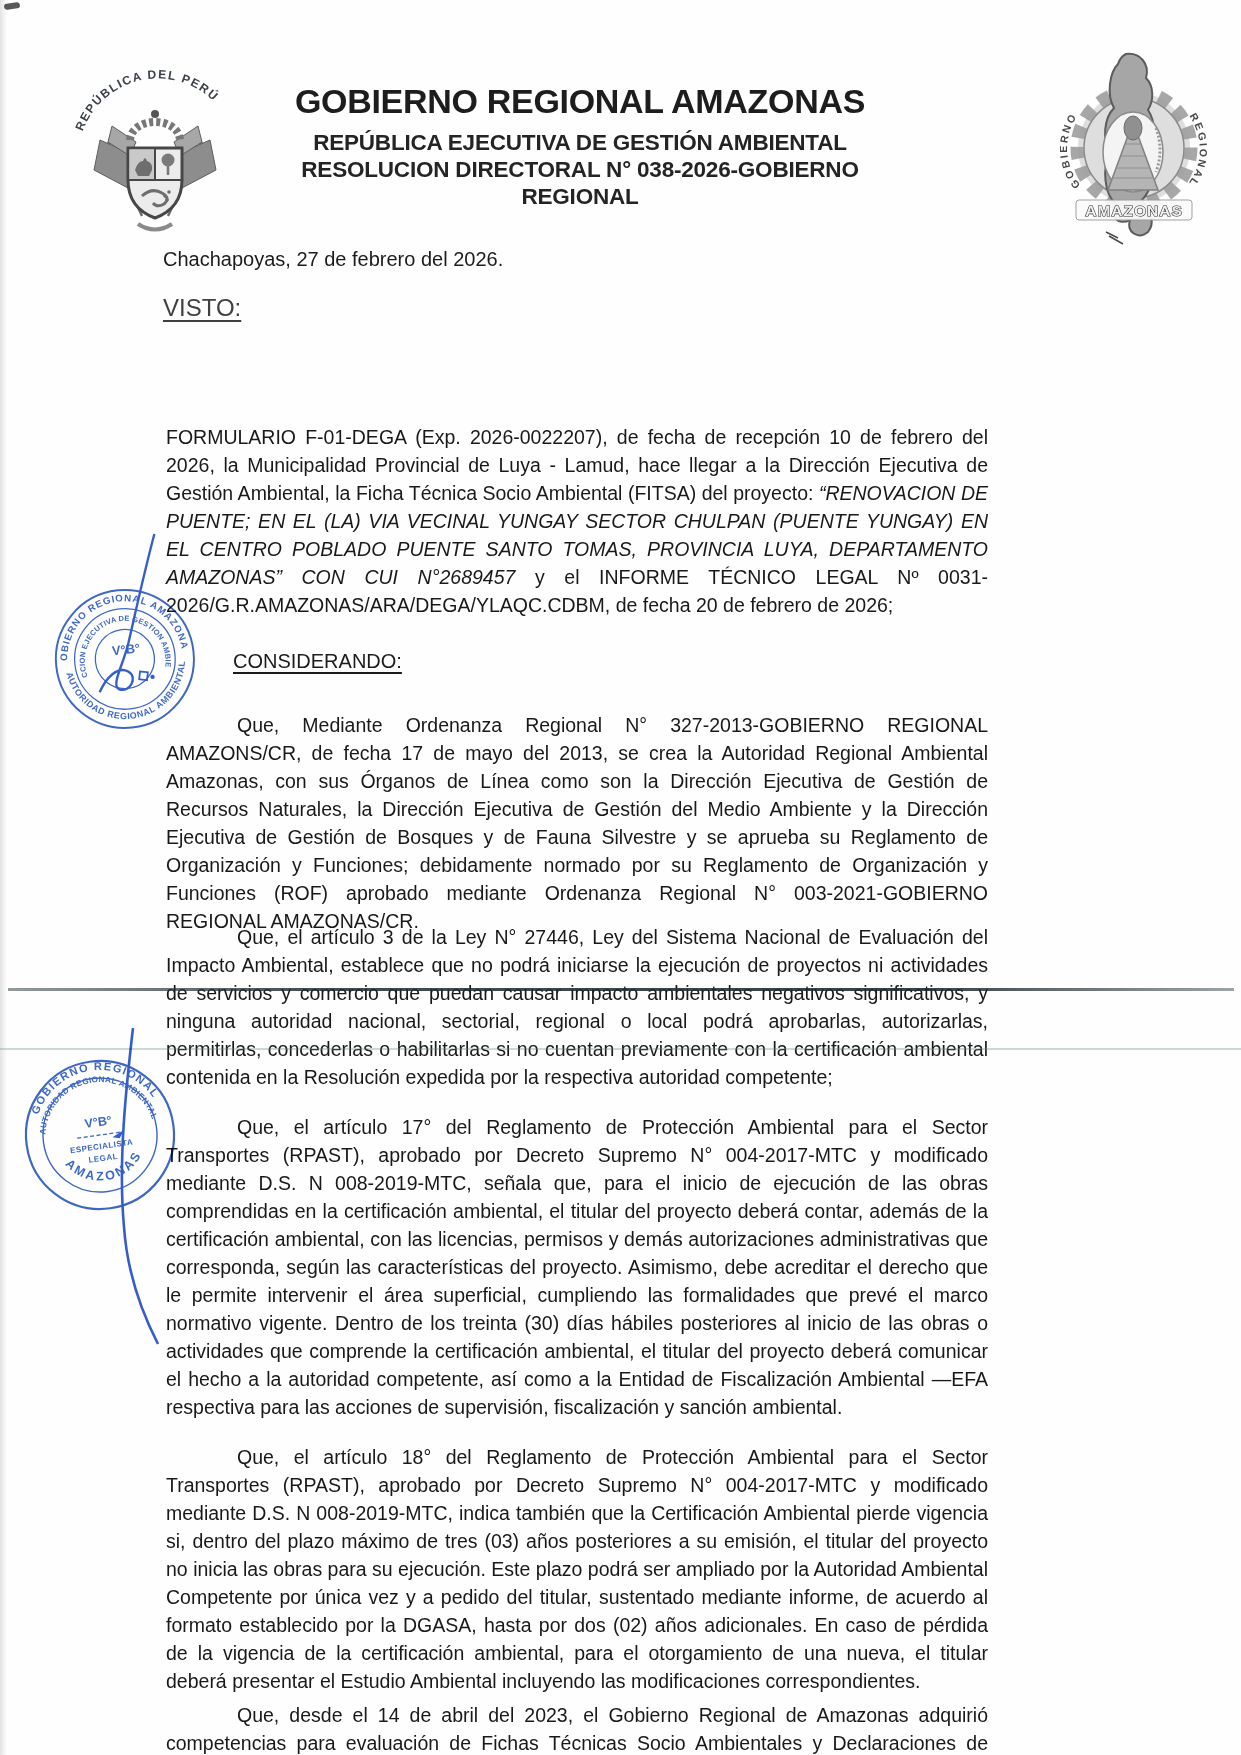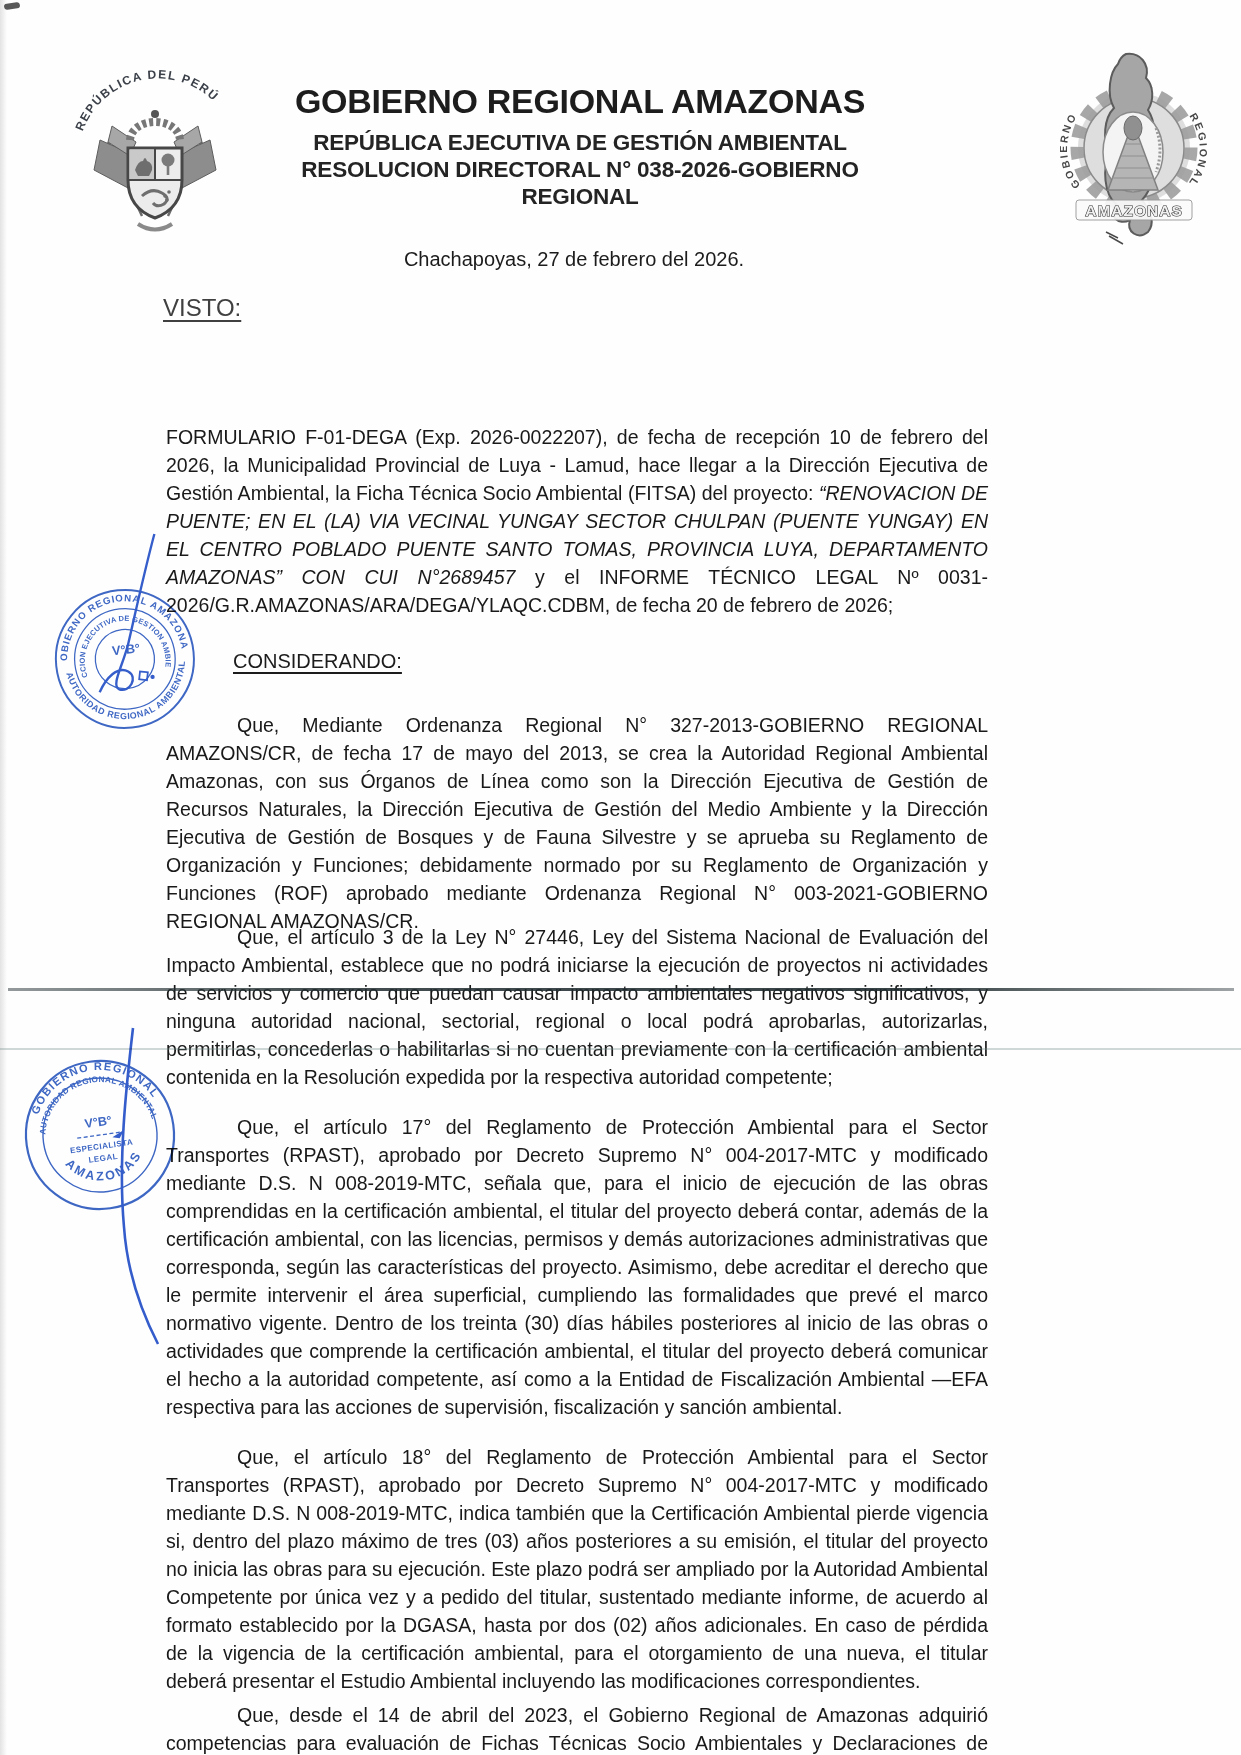--- a/index.html
+++ b/index.html
@@ -9,21 +9,21 @@
         background:linear-gradient(90deg,#e3e3e3,rgba(255,255,255,0));}
   .corner-speck{position:absolute;left:4px;top:3px;width:16px;height:6px;background:#2e2e2e;
         border-radius:3px;transform:rotate(-8deg);opacity:.8;}
   
   .coat{position:absolute;left:70px;top:56px;width:170px;height:200px;}
   .rlogo{position:absolute;left:1060px;top:48px;width:152px;height:200px;}
   .header-text{position:absolute;left:250px;top:82px;width:660px;text-align:center;color:#212121;}
   .header-title{font-size:34px;font-weight:bold;letter-spacing:-.3px;margin-bottom:8px;color:#1d1d1d;}
   .header-sub{font-size:22.5px;font-weight:bold;line-height:27px;letter-spacing:-.2px;color:#242424;}
   
-  .dateline{position:absolute;left:163px;top:248px;width:822px;text-align:center;font-size:20px;color:#1c1c1c;}
+  .dateline{position:absolute;left:163px;top:248px;width:822px;text-align:left;font-size:20px;color:#1c1c1c;}
   .visto{position:absolute;left:163px;top:294px;font-size:24px;color:#404040;
          text-decoration:underline;text-underline-offset:4px;}
   .considerando{position:absolute;left:233px;top:650px;font-size:20px;color:#1c1c1c;
          text-decoration:underline;text-underline-offset:4px;}
   .para{position:absolute;left:163px;width:822px;margin:3px;font-size:19.5px;line-height:28px;
         text-align:justify;color:#191919;}
   .para.indent{text-indent:71px;}
   .para em{font-style:italic;}
   .p1{top:420px;} .p2{top:708px;} .p3{top:920px;} .p4{top:1110px;} .p5{top:1440px;} .p6{top:1698px;}
   

